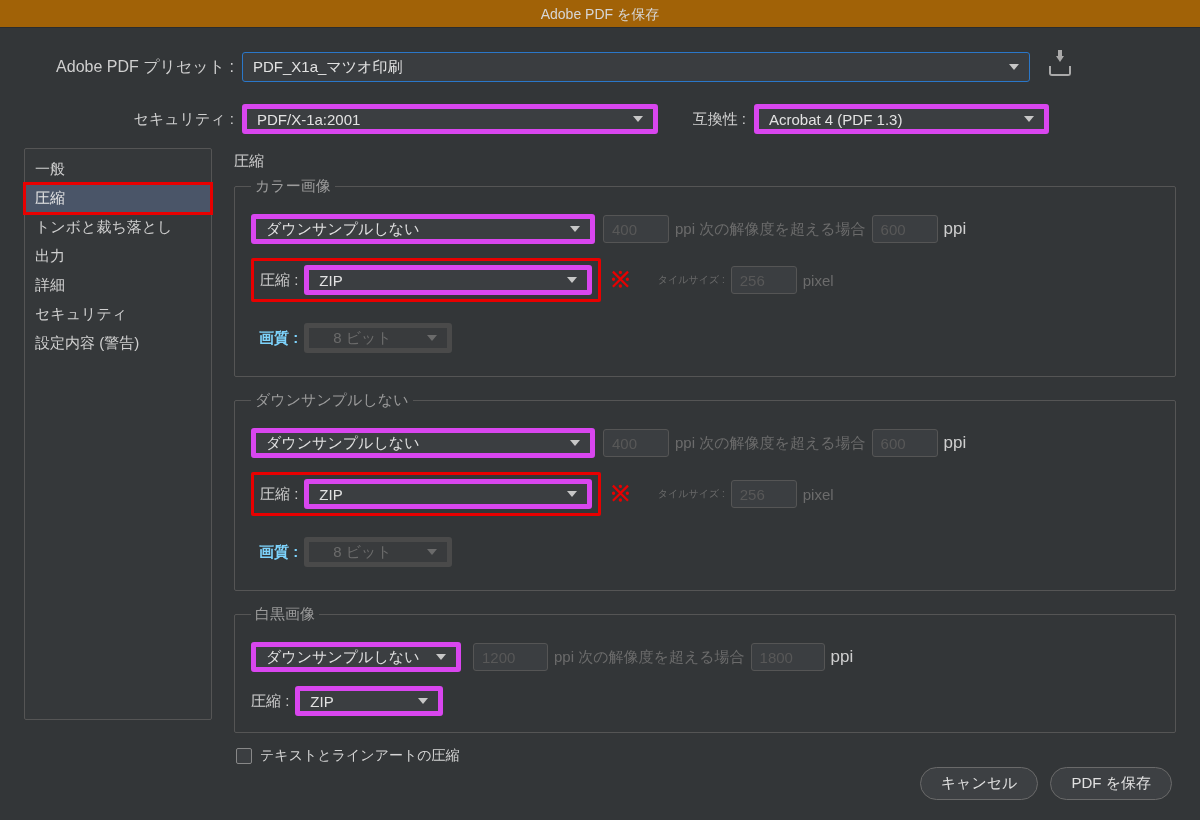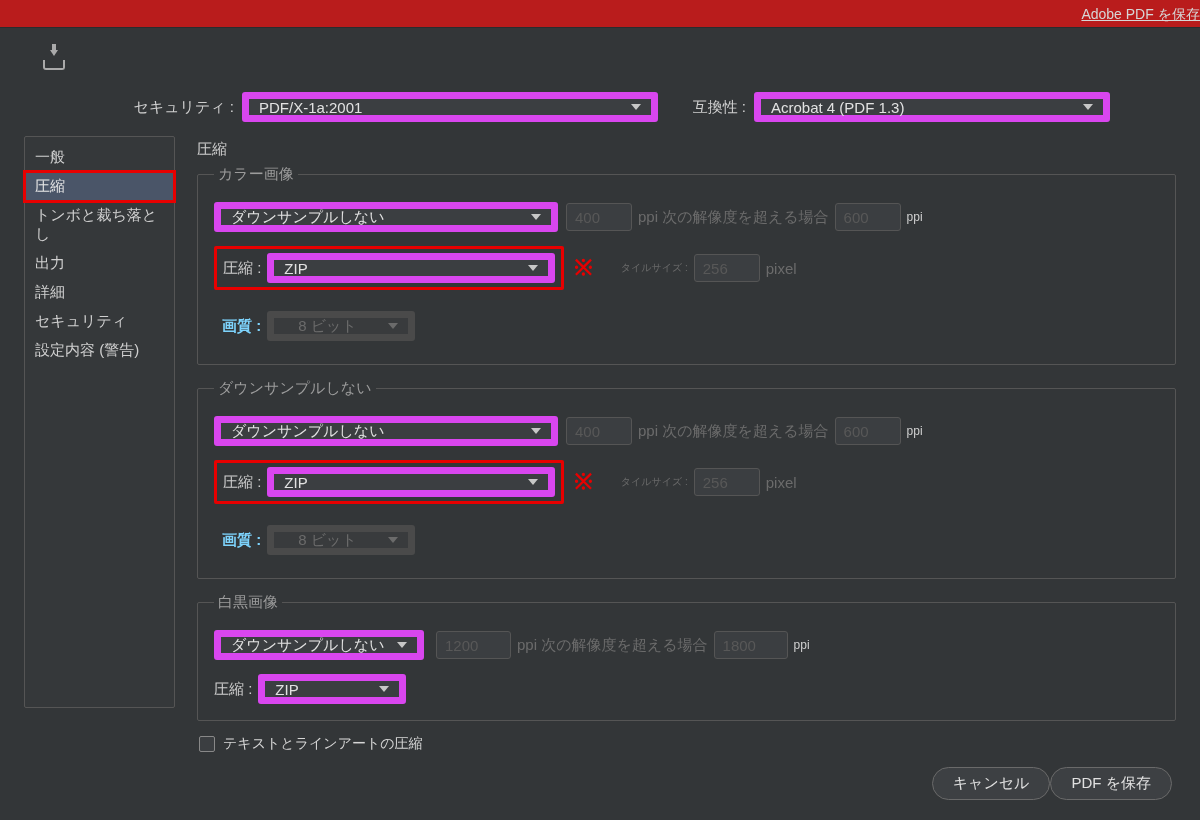--- a/index.html
+++ b/index.html
@@ -7,38 +7,37 @@
     background: #333638;
     font-family: "Hiragino Kaku Gothic Pro", "Yu Gothic", Meiryo, sans-serif;
     font-size: 14px;
     color: #d6d6d6;
     width: 1200px;
     height: 820px;
     overflow: hidden;
   }
   .titlebar {
     height: 28px;
-    background: #b91c1c;
-    text-align: right;
+    background: #a16207;
+    text-align: center;
     line-height: 28px;
     color: #d6d6d6;
     font-size: 14px;
     border-bottom: 1px solid #2a2c2e;
-    text-decoration: underline;
   }
   .content {
     padding: 24px 24px 0 24px;
   }
   .row { display: flex; align-items: center; margin-bottom: 14px; }
   .label-right { text-align: right; margin-right: 8px; color: #cfcfcf; }
   .preset-row { margin-bottom: 22px; }
   .preset-row .label-right { width: 210px; font-size: 16px; }
   .dropdown {
     background: #3b3e41;
-    border: 7px solid #d946ef;
+    border: 5px solid #d946ef;
     border-radius: 3px;
     height: 30px;
     display: flex;
     align-items: center;
     padding: 0 10px;
     position: relative;
     color: #e2e2e2;
     font-size: 15px;
   }
   .dropdown.hl { border: 1px solid #2a77c9; background: #3a3d40; }
@@ -54,25 +53,25 @@
   }
   .preset-drop { width: 788px; }
   .save-icon-wrap { width: 60px; display:flex; justify-content:center; }
   .save-icon { width:22px; height:18px; position: relative; }
   .save-icon .tray { position:absolute; bottom:0; left:0; width:22px; height:10px; border:2px solid #aaa; border-top:none; border-radius:0 0 3px 3px;}
   .save-icon .arrow { position:absolute; top:-2px; left:7px; width:0;height:0; border-left:4px solid transparent; border-right:4px solid transparent; border-top:6px solid #aaa;}
   .save-icon .stem { position:absolute; top:-8px; left:9px; width:4px; height:7px; background:#aaa;}
   .standard-row .label-right { width: 210px; font-size: 15px; }
   .standard-drop { width: 416px; }
   .compat-label { width: 74px; text-align:right; margin: 0 8px 0 14px; color:#cfcfcf; font-size:15px;}
-  .compat-drop { width: 356px; }
+  .compat-drop { width: 295px; }
 
   .body-area { display: flex; margin-top: 8px; }
   .sidebar {
-    width: 151px;
+    width: 188px;
     border: 1px solid #555;
     border-radius: 2px;
     padding: 6px 0;
     background: #35383a;
     height: 572px;
   }
   .sidebar-item {
     padding: 5px 10px;
     color: #d0d0d0;
     font-size: 15px;
@@ -112,54 +111,59 @@
   .numbox {
     width: 66px; height:28px;
     background:#3b3e41;
     border:1px solid #555;
     border-radius:3px;
     color:#585858;
     display:flex; align-items:center; padding:0 8px;
     font-size:15px;
   }
   .dim-text { color:#6b6b6b; font-size:15px; }
-  .unit { color:#cfcfcf; font-size:12px; margin-left:6px; }
+  .unit { color:#cfcfcf; font-size:17px; margin-left:6px; }
   .tile-label { color:#6b6b6b; font-size:10px; margin-left: 28px; margin-right:6px;}
   .quality-drop { width: 148px; padding-left: 24px; }
   .dropdown.disabled { color:#6b6b6b; border-color:#4a4a4a; background:#393b3d;}
   .dropdown.disabled .chev { border-top-color:#6b6b6b; }
   .checkbox-row { display:flex; align-items:center; margin-top: 6px; padding-left: 2px;}
   .cb {
     width:16px; height:16px; border:1px solid #888; border-radius:2px;
     background:#3b3e41; margin-right:8px;
   }
   .footer {
     position: absolute;
     bottom: 20px;
     right: 28px;
-    display:flex; gap:0;
+    display:flex; gap:12px;
   }
   .btn {
     background:#3d4043;
     border:1px solid #6a6a6a;
     border-radius:18px;
     padding: 6px 20px;
     color:#e0e0e0;
     font-size:15px;
     cursor:pointer;
   }
 </style>
 </head>
 <body>
 
 <div class="titlebar">Adobe PDF を保存</div>
 
 <div class="content">
 
   <div class="row preset-row">
+    <div class="label-right">Adobe PDF プリセット :</div>
+    <div class="dropdown hl preset-drop">
+      <span>PDF_X1a_マツオ印刷</span>
+      <span class="chev"></span>
+    </div>
     <div class="save-icon-wrap">
       <div class="save-icon">
         <div class="stem"></div>
           <div class="arrow"></div>
           <div class="tray"></div>
       </div>
     </div>
   </div>
 
   <div class="row standard-row">

